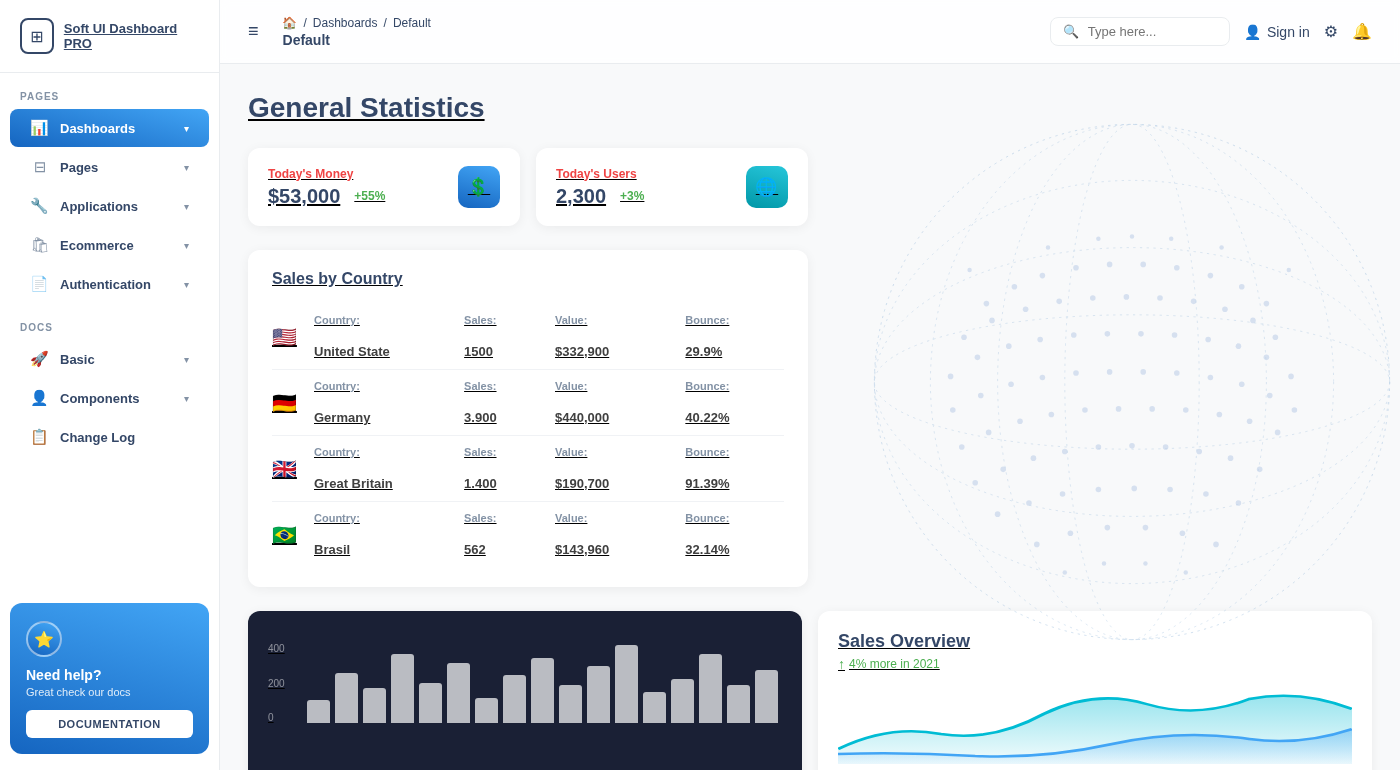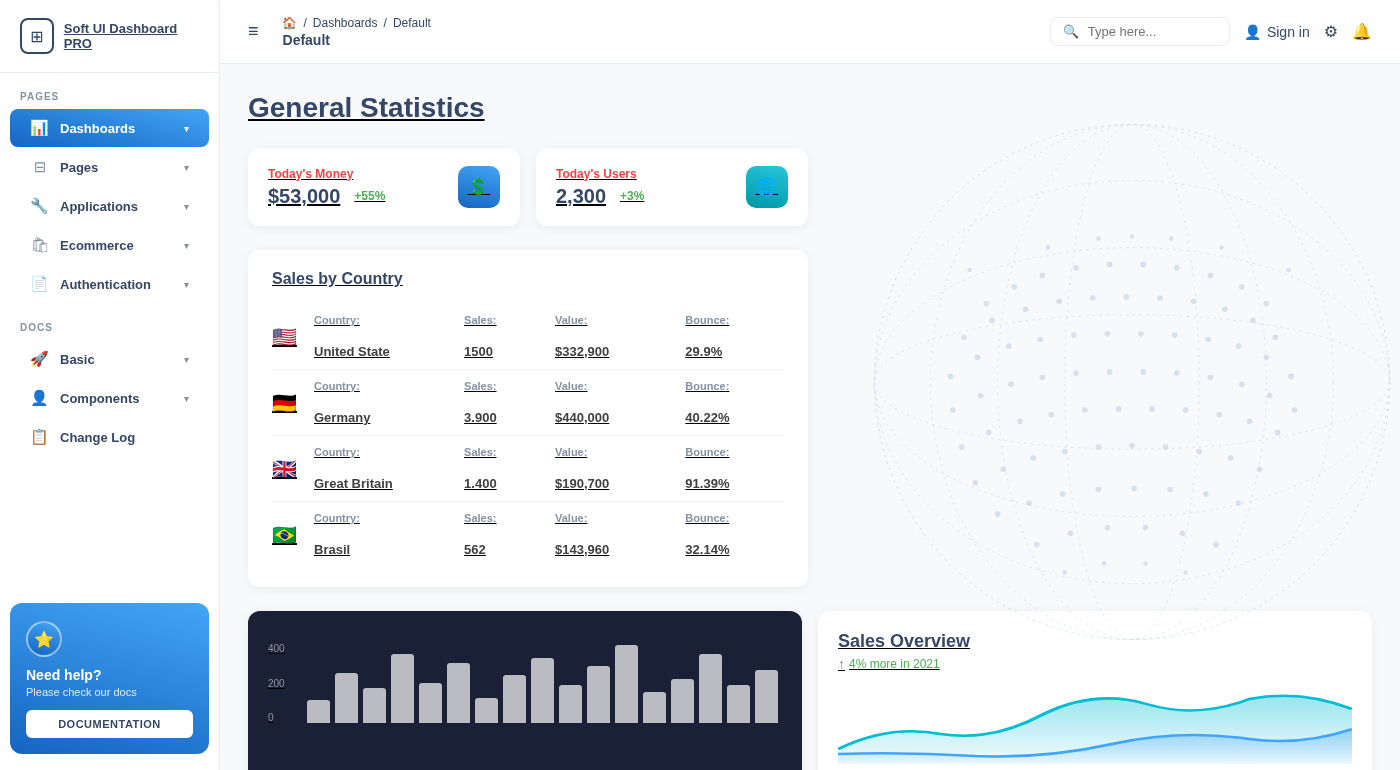--- a/index.html
+++ b/index.html
@@ -351,21 +351,21 @@
       <div class="sidebar-item-left">
         <span class="sidebar-icon">📋</span>
         <span class="sidebar-item-label">Change Log</span>
       </div>
     </div>
   </div>
 
   <div class="sidebar-help" style="margin-top: auto; margin-bottom: 16px;">
     <div class="help-star">⭐</div>
     <div class="help-title">Need help?</div>
-    <div class="help-subtitle">Please check our docs</div>
+    <div class="help-subtitle">Great check our docs</div>
     <button class="help-btn">DOCUMENTATION</button>
   </div>
 </div>
 
 <div class="main">
 
   <div class="topbar">
     <div style="display:flex; align-items:center; gap:14px;">
       <span class="hamburger">≡</span>
       <div class="breadcrumb">

